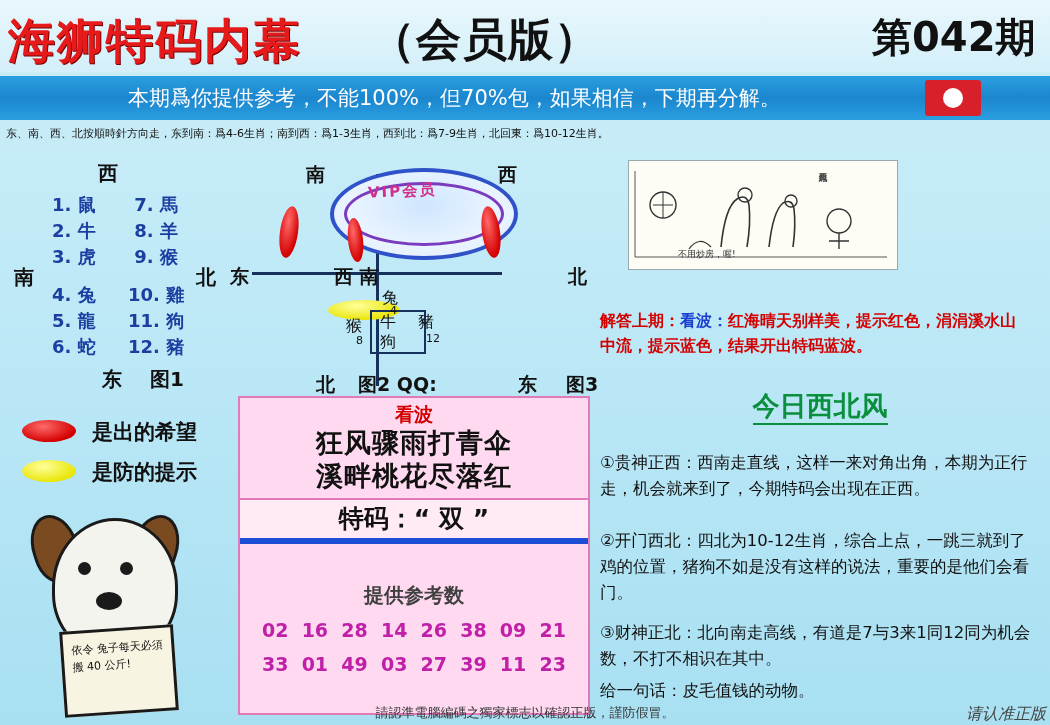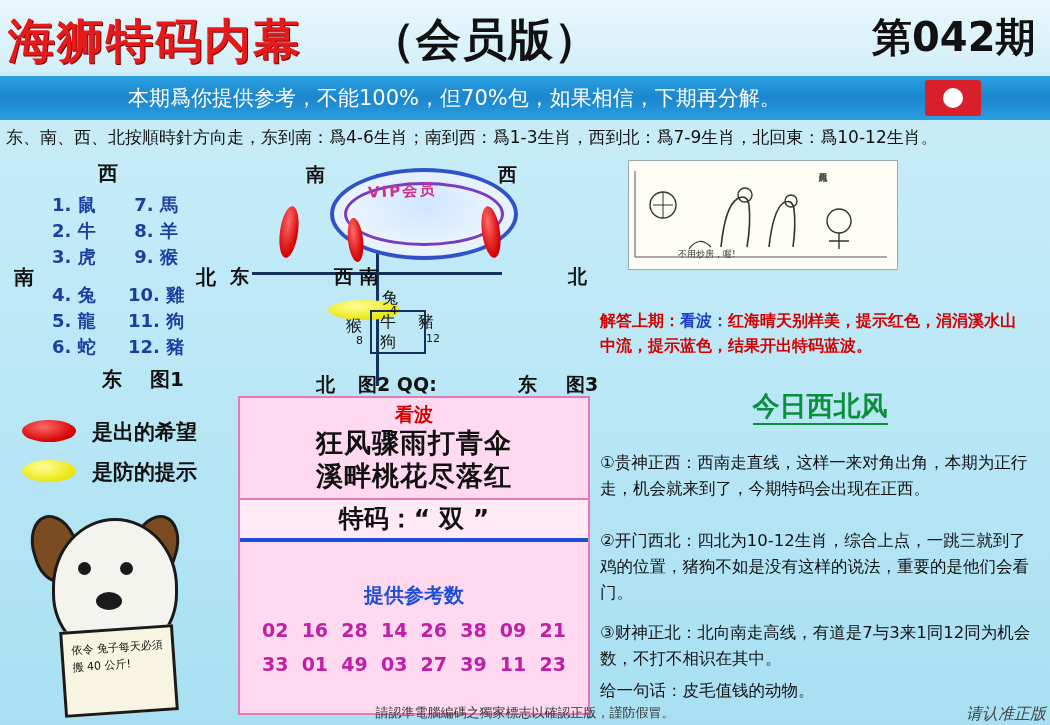--- a/index.html
+++ b/index.html
@@ -23,21 +23,21 @@
   
   .banner{position:absolute;left:0;top:76px;width:1050px;height:44px;
     background:linear-gradient(180deg,#2a9fe0 0%,#1b86ce 50%,#2a9fe0 100%);}
   .banner-text{position:absolute;left:128px;top:84px;width:780px;font-size:21px;color:#fff;
     letter-spacing:0px;white-space:nowrap;}
   .flag{position:absolute;left:925px;top:80px;width:56px;height:36px;
     background:#d8202a;border-radius:3px;}
   .flag:after{content:"";position:absolute;left:18px;top:8px;width:20px;height:20px;
     border-radius:50%;background:#fff;}
   
-  .rule-line{position:absolute;left:6px;top:126px;width:1035px;font-size:17px;color:#111;
+  .rule-line{position:absolute;left:6px;top:126px;width:1035px;font-size:11px;color:#111;
     white-space:nowrap;}
   
   .fig1{position:absolute;left:10px;top:160px;width:215px;height:230px;}
   .fig1 .lab{position:absolute;font-size:20px;font-weight:bold;color:#111;}
   .lab-xi{left:88px;top:0px;}
   .lab-nan{left:4px;top:104px;}
   .lab-bei{left:186px;top:104px;}
   .lab-dong{left:92px;top:206px;}
   .lab-t1{left:140px;top:206px;}
   .zcol{position:absolute;font-size:18px;color:#1b3fa0;line-height:26px;font-weight:bold;text-align:center;}
@@ -109,27 +109,27 @@
     border:3px solid #1a1a1a;transform:rotate(-4deg);}
   .sign-txt{position:absolute;left:8px;top:8px;width:92px;font-size:11px;color:#111;line-height:17px;}
   
   .card{position:absolute;left:238px;top:396px;width:348px;height:315px;
     background:#ffd9ef;border:2px solid #e27ab8;}
   .card .kanbo{position:absolute;left:0;top:4px;width:348px;text-align:center;font-size:19px;
     color:#d40000;font-weight:bold;}
   .card .poem{position:absolute;left:0;top:28px;width:348px;text-align:center;font-size:27px;
     color:#111;font-weight:bold;line-height:33px;letter-spacing:1px;}
   .card .tema{position:absolute;left:0;top:100px;width:348px;height:38px;
-    background:#ffeaf6;border-top:2px solid #e27ab8;border-bottom:4px solid #1d4ed8;
+    background:#ffeaf6;border-top:2px solid #e27ab8;border-bottom:6px solid #1d4ed8;
     text-align:center;font-size:25px;color:#111;font-weight:bold;line-height:38px;}
   .card .nums{position:absolute;left:0;top:140px;width:348px;height:42px;
     background:#d6f0b8;border-bottom:2px solid #e27ab8;
     text-align:center;font-size:29px;color:#d40000;font-weight:bold;line-height:42px;letter-spacing:2px;}
   .card .provide{position:absolute;left:0;top:184px;width:348px;text-align:center;
-    font-size:20px;color:#1d4ed8;font-weight:bold;}
+    font-size:20px;color:#404040;font-weight:bold;}
   .card .grid{position:absolute;left:10px;top:215px;width:328px;}
   .card .grow{display:flex;justify-content:space-between;font-size:19px;color:#c020a8;
     font-weight:bold;line-height:34px;padding:0 12px;}
   
   .greentitle{position:absolute;left:600px;top:388px;width:440px;text-align:center;
     font-size:27px;font-weight:bold;color:#0a8f3c;}
   .greentitle .u{border-bottom:2px solid #0a8f3c;padding-bottom:2px;}
   
   .para{position:absolute;width:440px;left:600px;font-size:16.5px;color:#111;line-height:26px;}
   .p1{top:450px;}

